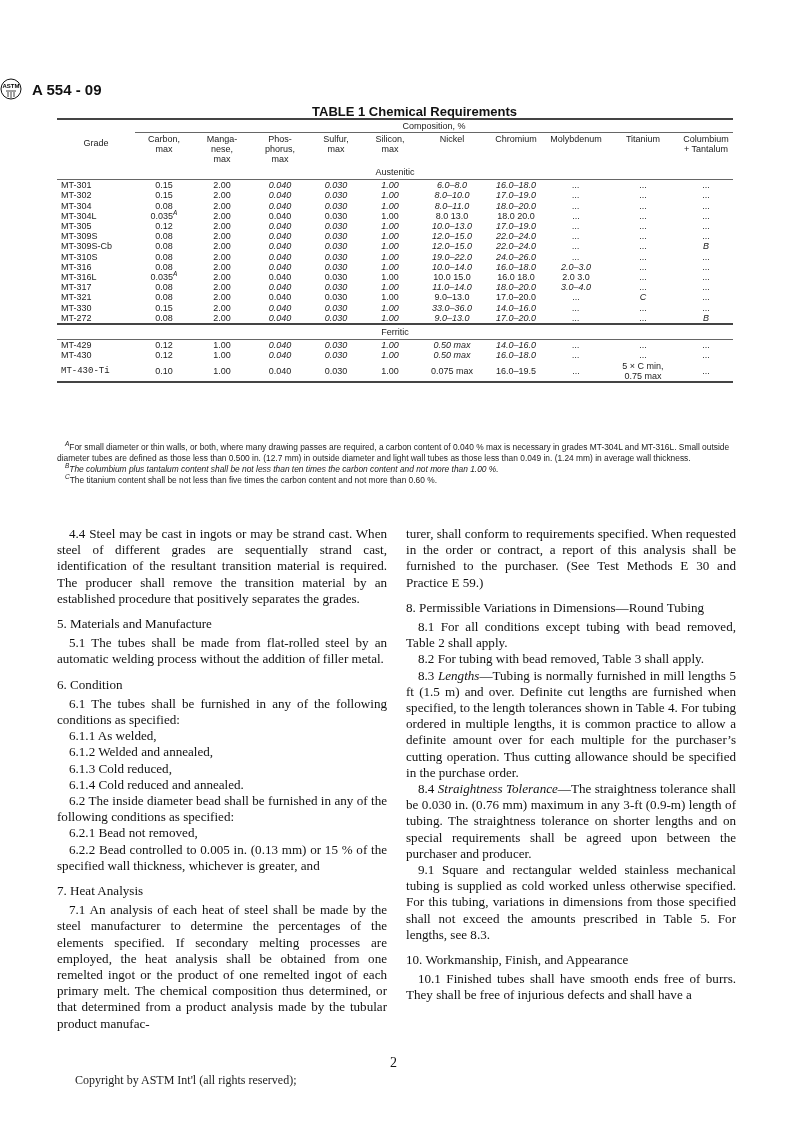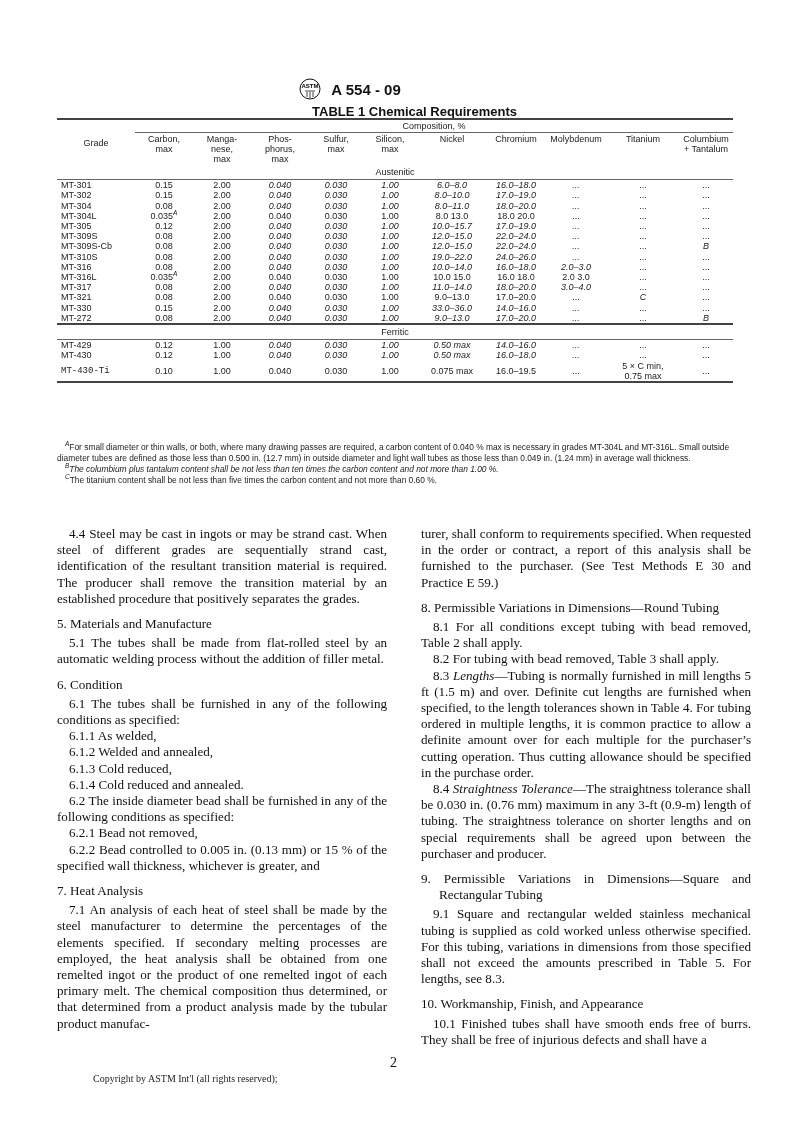--- a/index.html
+++ b/index.html
@@ -1,18 +1,18 @@
 <!DOCTYPE html>
 <html><head>
 <meta charset="utf-8">
 <style>
   html, body { margin: 0; padding: 0; background: #ffffff; }
   body { width: 793px; height: 1122px; position: relative; overflow: hidden; color: #111; }
 
-  .header { position: absolute; top: 78px; left: 0; width: 700px; text-align: center; }
+  .header { position: absolute; top: 78px; left: 0; width: 700px; }
   .logo { display: inline-block; vertical-align: middle; width: 22px; height: 22px; margin-right: 6px; }
   .designation { font-family: "Liberation Sans", sans-serif; font-weight: bold; font-size: 15px; vertical-align: middle; }
   .table-title { position: absolute; top: 104px; left: 18px; width: 793px; text-align: center;
                  font-family: "Liberation Sans", sans-serif; font-weight: bold; font-size: 13px; }
 
   table.chem { position: absolute; top: 118px; left: 57px; width: 676px; border-collapse: collapse;
                font-family: "Liberation Sans", sans-serif; font-size: 9px; }
   table.chem th { font-weight: normal; color: #222; vertical-align: top; padding: 1px 2px; line-height: 10px; }
   table.chem td { padding: 0 2px; line-height: 10.2px; white-space: nowrap; color: #222; }
   .rule-top { border-top: 2px solid #444; }
@@ -23,28 +23,28 @@
   sup { font-size: 6.5px; font-style: italic; line-height: 0; }
 
   .footnotes { position: absolute; top: 442px; left: 57px; width: 680px;
                font-family: "Liberation Sans", sans-serif; font-size: 8.4px; line-height: 11px; color: #222; }
   .footnotes p { margin: 0; }
   .fn-indent { text-indent: 8px; }
 
   .col { position: absolute; top: 526px; width: 330px; font-family: "Liberation Serif", serif;
          font-size: 13.1px; line-height: 16.2px; text-align: justify; color: #111; }
   .col-left { left: 57px; }
-  .col-right { left: 421px; }
+  .col-right { left: 406px; }
   .col p { margin: 0; }
   .ind { text-indent: 12px; }
   .h { font-weight: normal; margin: 9px 0 3px 0 !important; }
   .h-hang { padding-left: 18px; text-indent: -18px; }
 
   .page-num { position: absolute; top: 1055px; left: 390px; font-family: "Liberation Serif", serif; font-size: 14px; }
-  .copyright { position: absolute; top: 1073px; left: 93px; font-family: "Liberation Serif", serif; font-size: 10px; color: #222; }
+  .copyright { position: absolute; top: 1073px; left: 75px; font-family: "Liberation Serif", serif; font-size: 12px; color: #222; }
 </style>
 </head>
 <body>
 
 <div class="header">
   <svg class="logo" viewBox="0 0 22 22">
     <circle cx="11" cy="11" r="10" fill="none" stroke="#111" stroke-width="1"></circle>
     <text x="11" y="10" font-size="6" text-anchor="middle" font-family="Liberation Sans, sans-serif" font-weight="bold">ASTM</text>
     <line x1="6" y1="13" x2="16" y2="13" stroke="#111" stroke-width="0.8"></line>
     <line x1="8" y1="14" x2="8" y2="19" stroke="#111" stroke-width="0.8"></line>
@@ -143,21 +143,21 @@
         <td class="c">...</td>
         <td class="c">...</td>
       </tr>
       <tr>
         <td class="l" style="padding-left: 4px;">MT-305</td>
         <td class="c">0.12</td>
         <td class="c">2.00</td>
         <td class="c it">0.040</td>
         <td class="c it">0.030</td>
         <td class="c it">1.00</td>
-        <td class="c it">10.0–15.7</td>
+        <td class="c it">10.0–13.0</td>
         <td class="c it">17.0–19.0</td>
         <td class="c it">...</td>
         <td class="c">...</td>
         <td class="c">...</td>
       </tr>
       <tr>
         <td class="l" style="padding-left: 4px;">MT-309S</td>
         <td class="c">0.08</td>
         <td class="c">2.00</td>
         <td class="c it">0.040</td>
@@ -341,20 +341,19 @@
   <p class="ind">7.1 An analysis of each heat of steel shall be made by the steel manufacturer to determine the percentages of the elements specified. If secondary melting processes are employed, the heat analysis shall be obtained from one remelted ingot or the product of one remelted ingot of each primary melt. The chemical composition thus determined, or that determined from a product analysis made by the tubular product manufac-</p>
 </div>
 
 <div class="col col-right">
   <p>turer, shall conform to requirements specified. When requested in the order or contract, a report of this analysis shall be furnished to the purchaser. (See Test Methods E 30 and Practice E 59.)</p>
   <p class="h">8. Permissible Variations in Dimensions—Round Tubing</p>
   <p class="ind">8.1 For all conditions except tubing with bead removed, Table 2 shall apply.</p>
   <p class="ind">8.2 For tubing with bead removed, Table 3 shall apply.</p>
   <p class="ind"><span>8.3 </span><i>Lengths</i><span>—Tubing is normally furnished in mill lengths 5 ft (1.5 m) and over. Definite cut lengths are furnished when specified, to the length tolerances shown in Table 4. For tubing ordered in multiple lengths, it is common practice to allow a definite amount over for each multiple for the purchaser’s cutting operation. Thus cutting allowance should be specified in the purchase order.</span></p>
   <p class="ind"><span>8.4 </span><i>Straightness Tolerance</i><span>—The straightness tolerance shall be 0.030 in. (0.76 mm) maximum in any 3-ft (0.9-m) length of tubing. The straightness tolerance on shorter lengths and on special requirements shall be agreed upon between the purchaser and producer.</span></p>
-  <p class="h h-hang">9. Permissible Variations in Dimensions—Square and Rectangular Tubing</p>
   <p class="ind">9.1 Square and rectangular welded stainless mechanical tubing is supplied as cold worked unless otherwise specified. For this tubing, variations in dimensions from those specified shall not exceed the amounts prescribed in Table 5. For lengths, see 8.3.</p>
   <p class="h">10. Workmanship, Finish, and Appearance</p>
   <p class="ind">10.1 Finished tubes shall have smooth ends free of burrs. They shall be free of injurious defects and shall have a</p>
 </div>
 
 <div class="page-num">2</div>
 <div class="copyright">Copyright by ASTM Int'l (all rights reserved);</div>
 
 </body></html>

